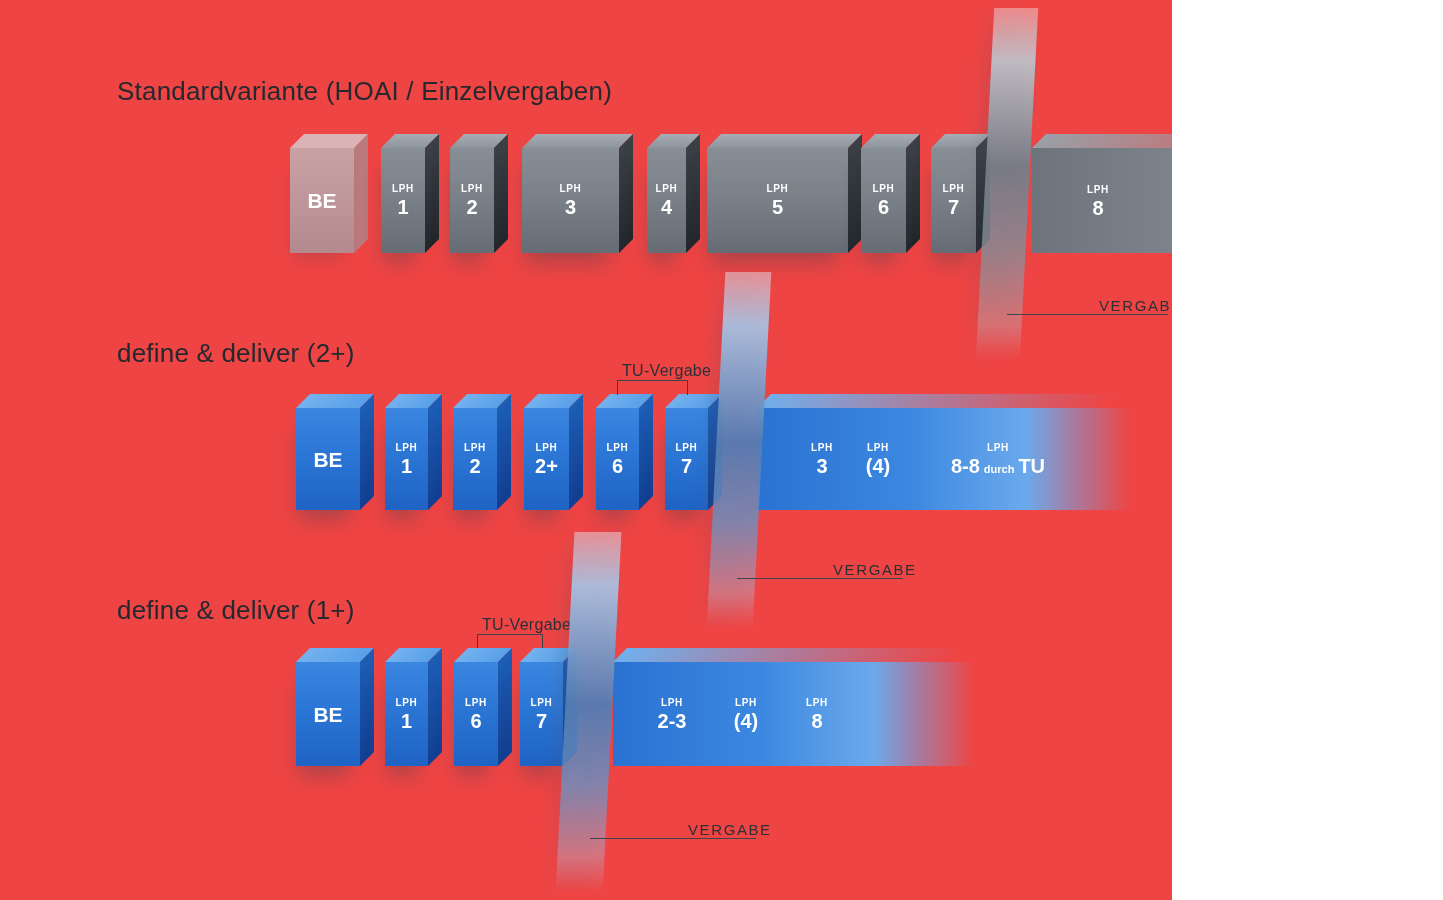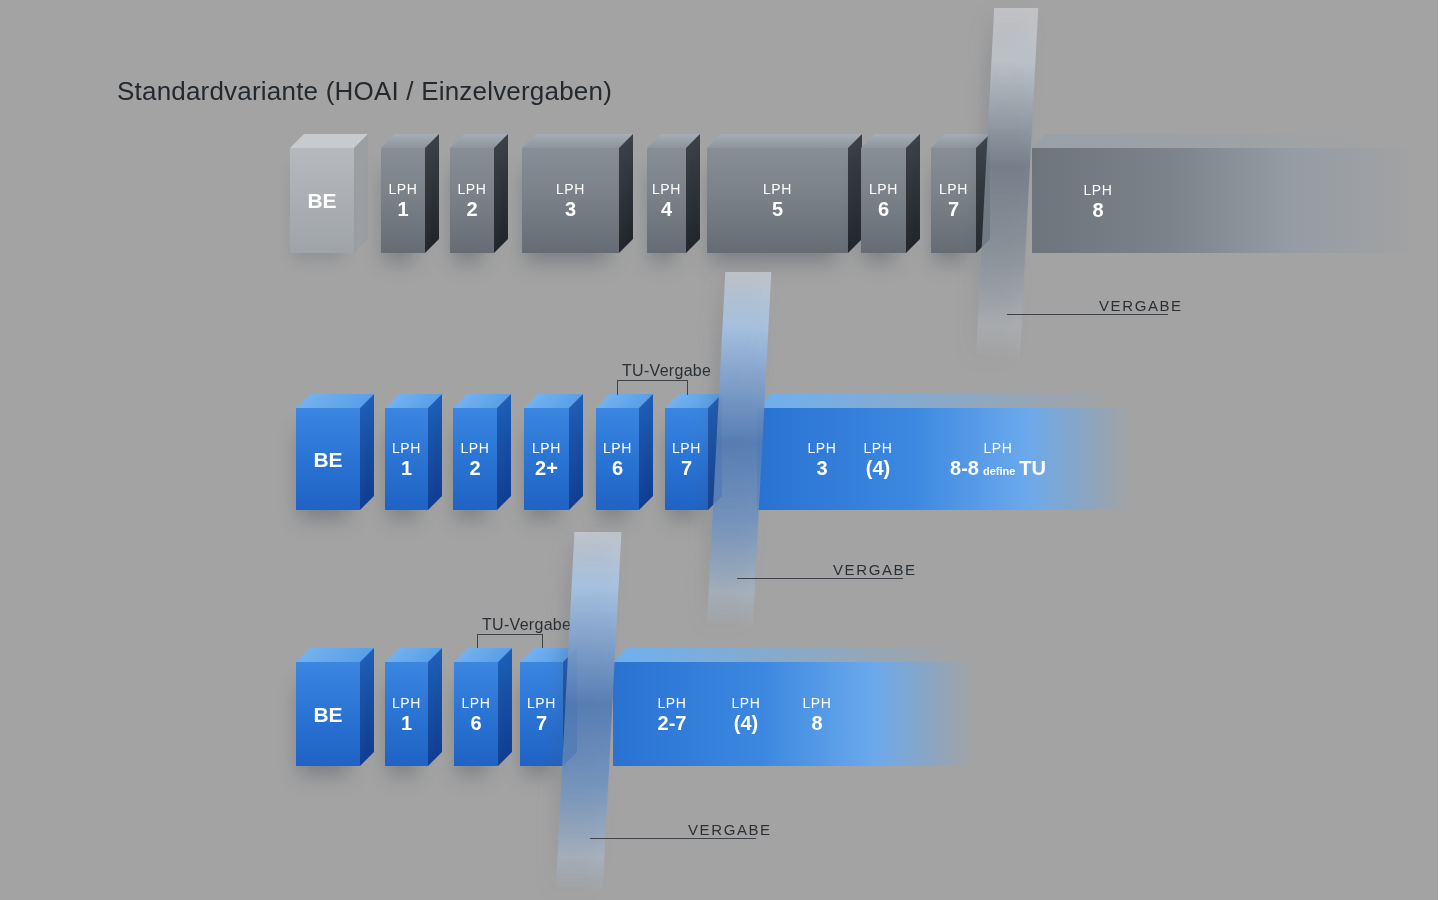--- a/index.html
+++ b/index.html
@@ -1,18 +1,18 @@
 <!DOCTYPE html>
 <html><head>
 <meta charset="utf-8">
 <style>
   *{margin:0;padding:0;box-sizing:border-box}
   html,body{background:#fff}
   body{font-family:"Liberation Sans",sans-serif;color:#2b3035}
-  .canvas{position:relative;width:1438px;height:900px;background:#a3a3a3;overflow:hidden}
+  .canvas{position:relative;width:1172px;height:900px;background:#ef4444;overflow:hidden}
 
   .row-title{position:absolute;font-size:26px;font-weight:500;color:#24292e;letter-spacing:.2px;white-space:nowrap}
 
   
   .block{position:absolute;width:calc(var(--w) + 14px);height:calc(var(--h) + 14px)}
   .face{position:absolute}
   .face.top{left:0;top:0;width:var(--w);height:14px;transform-origin:0 100%;transform:skewX(-45deg)}
   .face.right{left:var(--w);top:14px;width:14px;height:var(--h);transform-origin:0 0;transform:skewY(-45deg)}
   .face.front{left:0;top:14px;width:var(--w);height:var(--h);display:flex;flex-direction:column;align-items:center;justify-content:center;gap:3px}
 
@@ -28,21 +28,21 @@
   .blue .right{background:linear-gradient(to bottom,#1d5eb6,#123f93)}
   .blue .front{background:linear-gradient(to bottom,#3a86e0 0%,#2a74d4 50%,#1f63c4 100%)}
 
   .block:not(.long):not(.ghost) .front{box-shadow:-4px 16px 20px -7px rgba(55,65,78,.38)}
   .ghost .front{box-shadow:-4px 14px 16px -8px rgba(55,65,78,.2)}
   .long.gray .front{background:linear-gradient(to right,#6d747b 0%,#7c838a 35%,#959ca3 65%,rgba(213,217,221,0) 97%)}
   .long.gray .top{background:linear-gradient(to right,#99a0a7 0%,rgba(200,205,210,0) 90%)}
   .long.blue .front{background:linear-gradient(to right,#2a72d2 0%,#3c88e0 40%,#6ba9ec 70%,rgba(170,210,245,0) 97%)}
   .long.blue .top{background:linear-gradient(to right,#6fb0ee 0%,rgba(170,210,245,0) 90%)}
 
-  .sub{font-size:14px;font-weight:400;letter-spacing:.6px;color:#fff;line-height:1}
+  .sub{font-size:10px;font-weight:700;letter-spacing:.6px;color:#fff;line-height:1}
   .num{font-size:20px;font-weight:700;color:#fff;line-height:1;white-space:nowrap}
   .num .small{font-size:11px;font-weight:700;margin:0 4px}
   .be .num{font-size:21px}
 
   .seg{position:absolute;top:50%;transform:translate(-50%,-50%);display:flex;flex-direction:column;align-items:center;gap:3px}
 
   
   .plane{position:absolute;transform:skewX(-3deg);filter:drop-shadow(-8px 6px 8px rgba(70,80,95,.18))}
   .gray-plane{background:linear-gradient(to bottom,rgba(240,242,245,.4) 0%,rgba(190,196,203,.92) 15%,rgba(116,126,137,.95) 45%,rgba(133,142,152,.8) 68%,rgba(188,195,202,.35) 90%,rgba(255,255,255,0) 100%)}
   .blue-plane{background:linear-gradient(to bottom,rgba(228,238,250,.45) 0%,rgba(168,196,228,.92) 15%,rgba(84,124,180,.95) 48%,rgba(108,146,196,.8) 70%,rgba(176,204,236,.35) 90%,rgba(255,255,255,0) 100%)}
@@ -138,20 +138,21 @@
         <div class="sub">LPH</div>
         <div class="num">8</div>
       </div>
     </div>
   </div>
 
   <div class="plane gray-plane" style="left:985px;top:8px;width:44px;height:352px"></div>
   <div class="leader" style="left:1007px;top:314px;width:161px"></div>
   <div class="leader-label" style="left:1099px;top:297px">VERGABE</div>
 
+  <div class="row-title" style="left:117px;top:338px">define &amp; deliver (2+)</div>
 
   <div class="block blue be" style="left:296px;top:394px;--w:64px;--h:102px">
     <div class="face top"></div>
     <div class="face right"></div>
     <div class="face front">
       <div class="num">BE</div>
     </div>
   </div>
 
   <div class="block blue" style="left:385px;top:394px;--w:43px;--h:102px">
@@ -206,33 +207,34 @@
         <div class="sub">LPH</div>
         <div class="num">3</div>
       </div>
       <div class="seg" style="left:121px">
         <div class="sub">LPH</div>
         <div class="num">(4)</div>
       </div>
       <div class="seg" style="left:241px">
         <div class="sub">LPH</div>
         <div class="num">
-          <span>8-8</span><span class="small">define</span><span>TU</span>
+          <span>8-8</span><span class="small">durch</span><span>TU</span>
         </div>
       </div>
     </div>
   </div>
 
   <div class="tu-label" style="left:622px;top:362px">TU-Vergabe</div>
   <div class="tu-bracket" style="left:617px;top:380px;width:71px;height:15px"></div>
 
   <div class="plane blue-plane" style="left:716px;top:272px;width:46px;height:356px"></div>
   <div class="leader" style="left:737px;top:578px;width:166px"></div>
   <div class="leader-label" style="left:833px;top:561px">VERGABE</div>
 
+  <div class="row-title" style="left:117px;top:595px">define &amp; deliver (1+)</div>
 
   <div class="block blue be" style="left:296px;top:648px;--w:64px;--h:104px">
     <div class="face top"></div>
     <div class="face right"></div>
     <div class="face front">
       <div class="num">BE</div>
     </div>
   </div>
 
   <div class="block blue" style="left:385px;top:648px;--w:43px;--h:104px">
@@ -260,21 +262,21 @@
       <div class="sub">LPH</div>
       <div class="num">7</div>
     </div>
   </div>
 
   <div class="block blue long" style="left:613px;top:648px;--w:372px;--h:104px">
     <div class="face top"></div>
     <div class="face front">
       <div class="seg" style="left:59px">
         <div class="sub">LPH</div>
-        <div class="num">2-7</div>
+        <div class="num">2-3</div>
       </div>
       <div class="seg" style="left:133px">
         <div class="sub">LPH</div>
         <div class="num">(4)</div>
       </div>
       <div class="seg" style="left:204px">
         <div class="sub">LPH</div>
         <div class="num">8</div>
       </div>
     </div>

